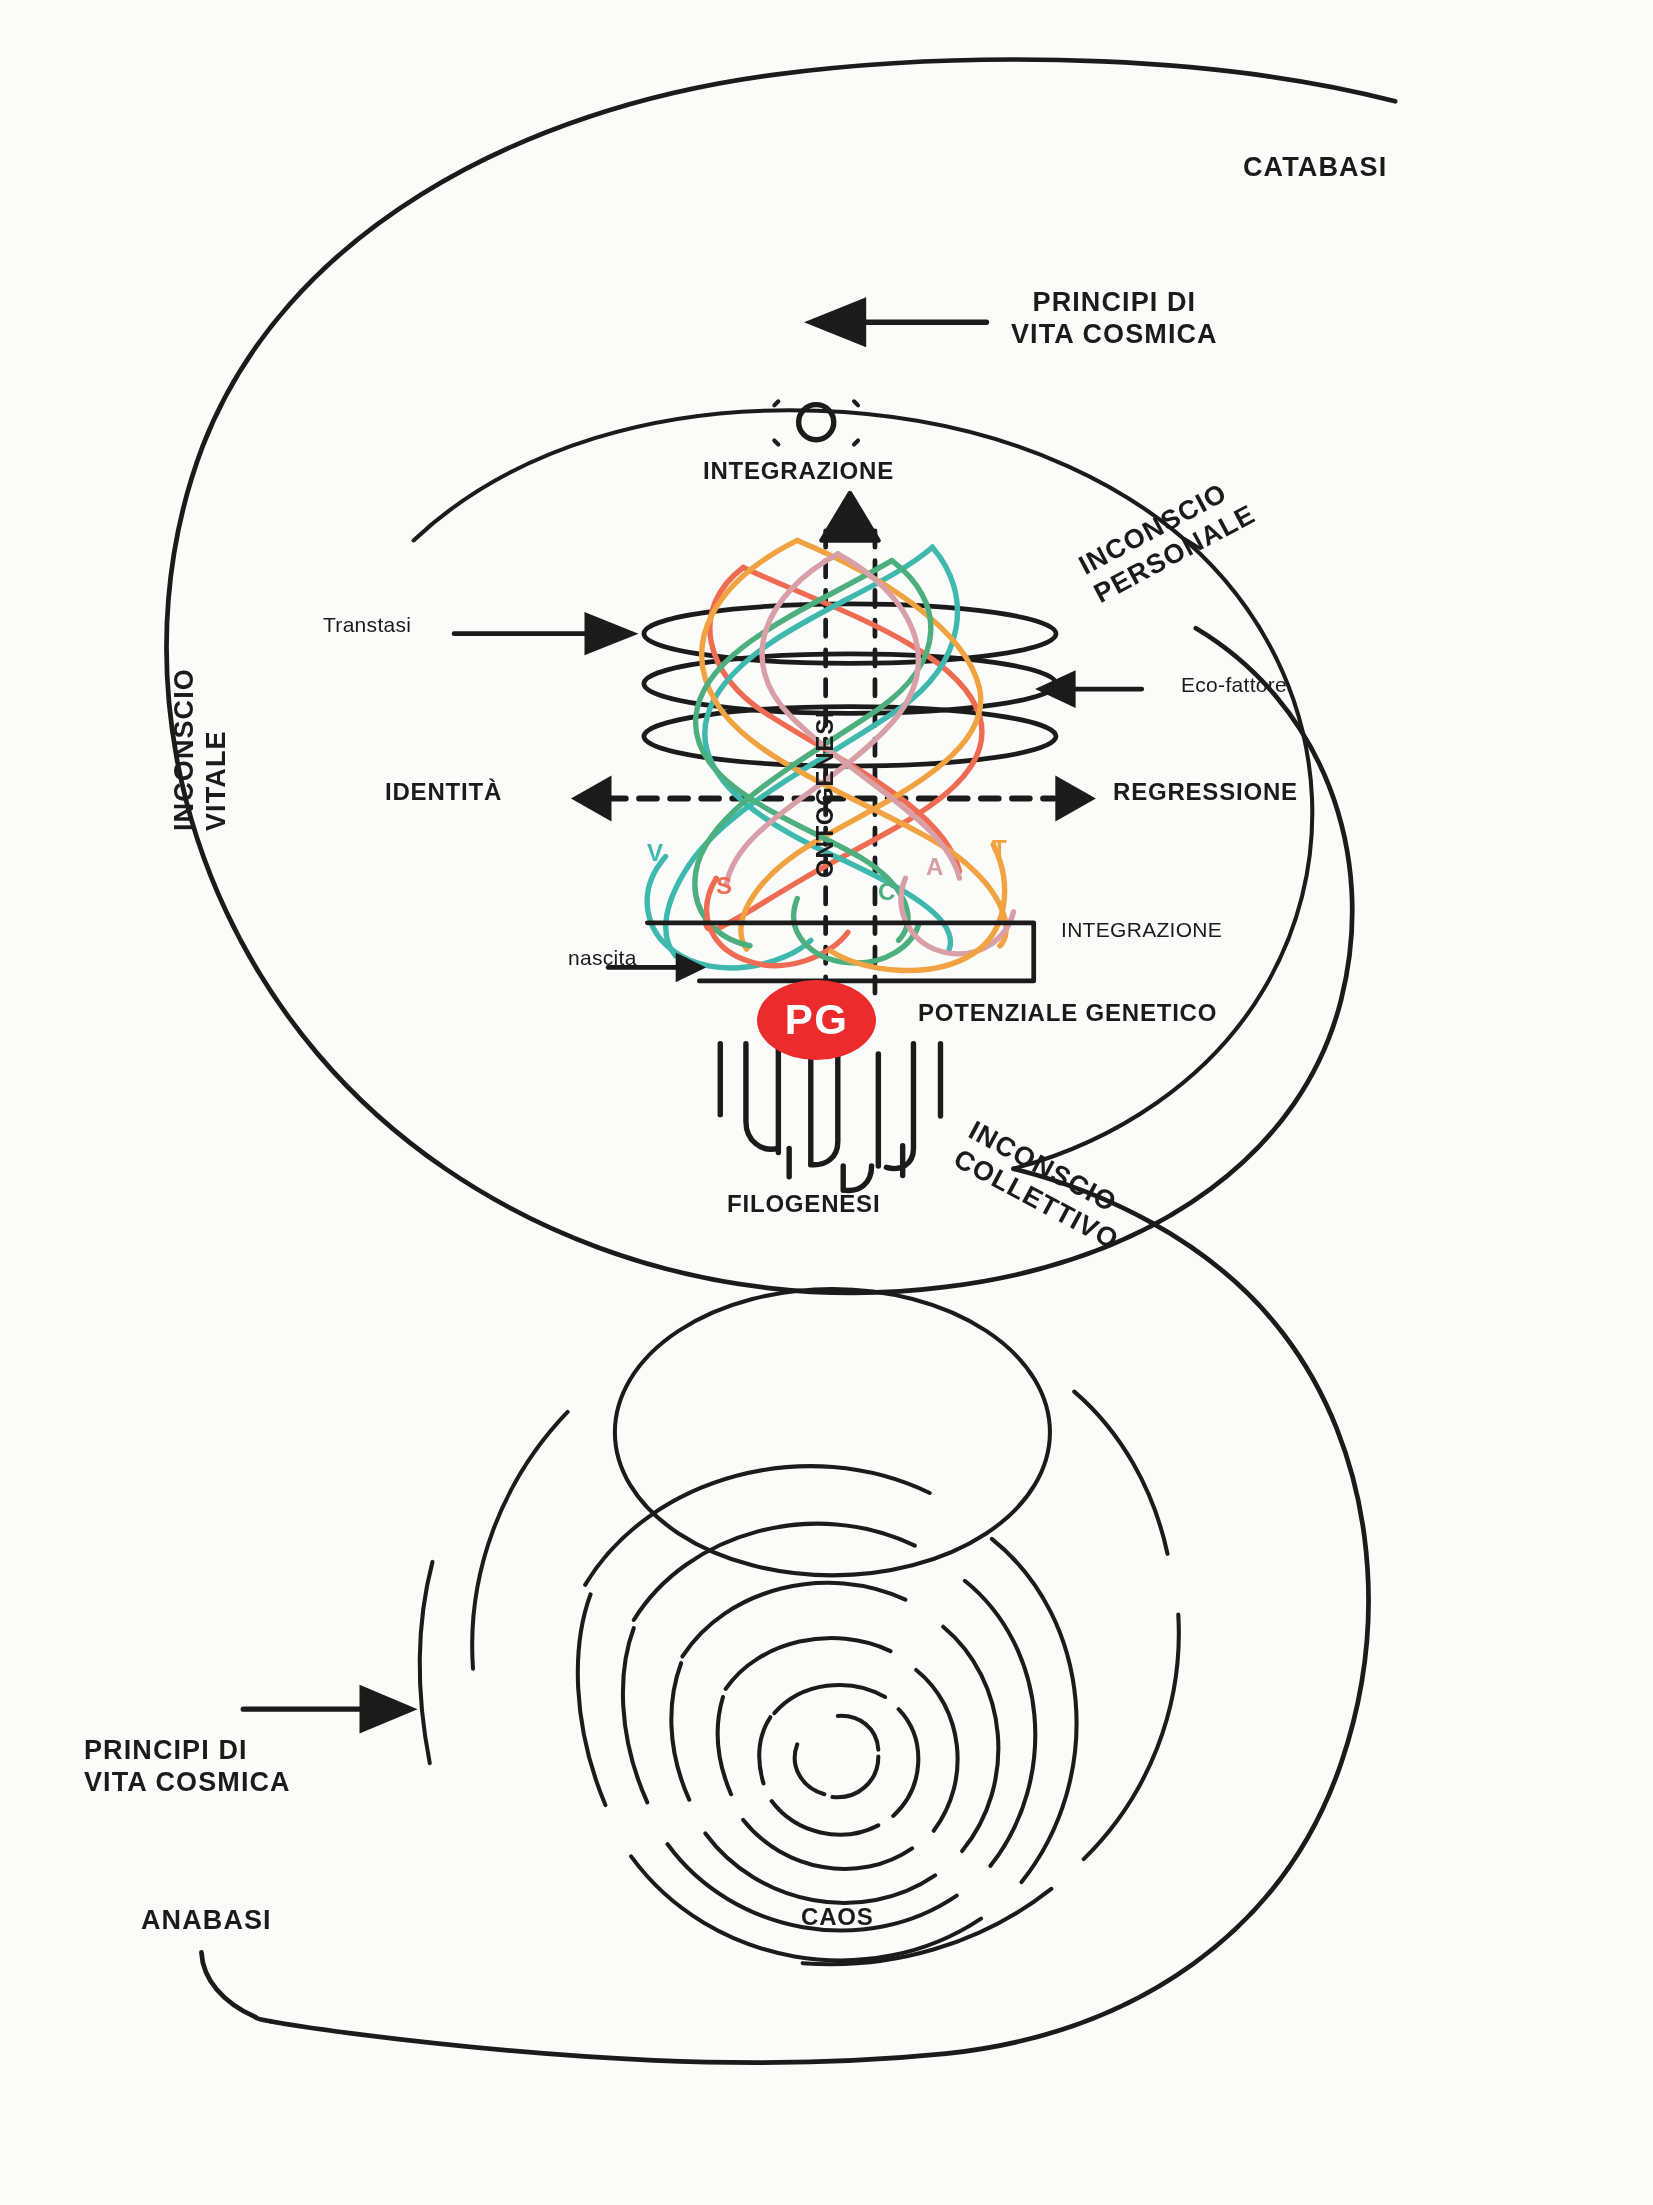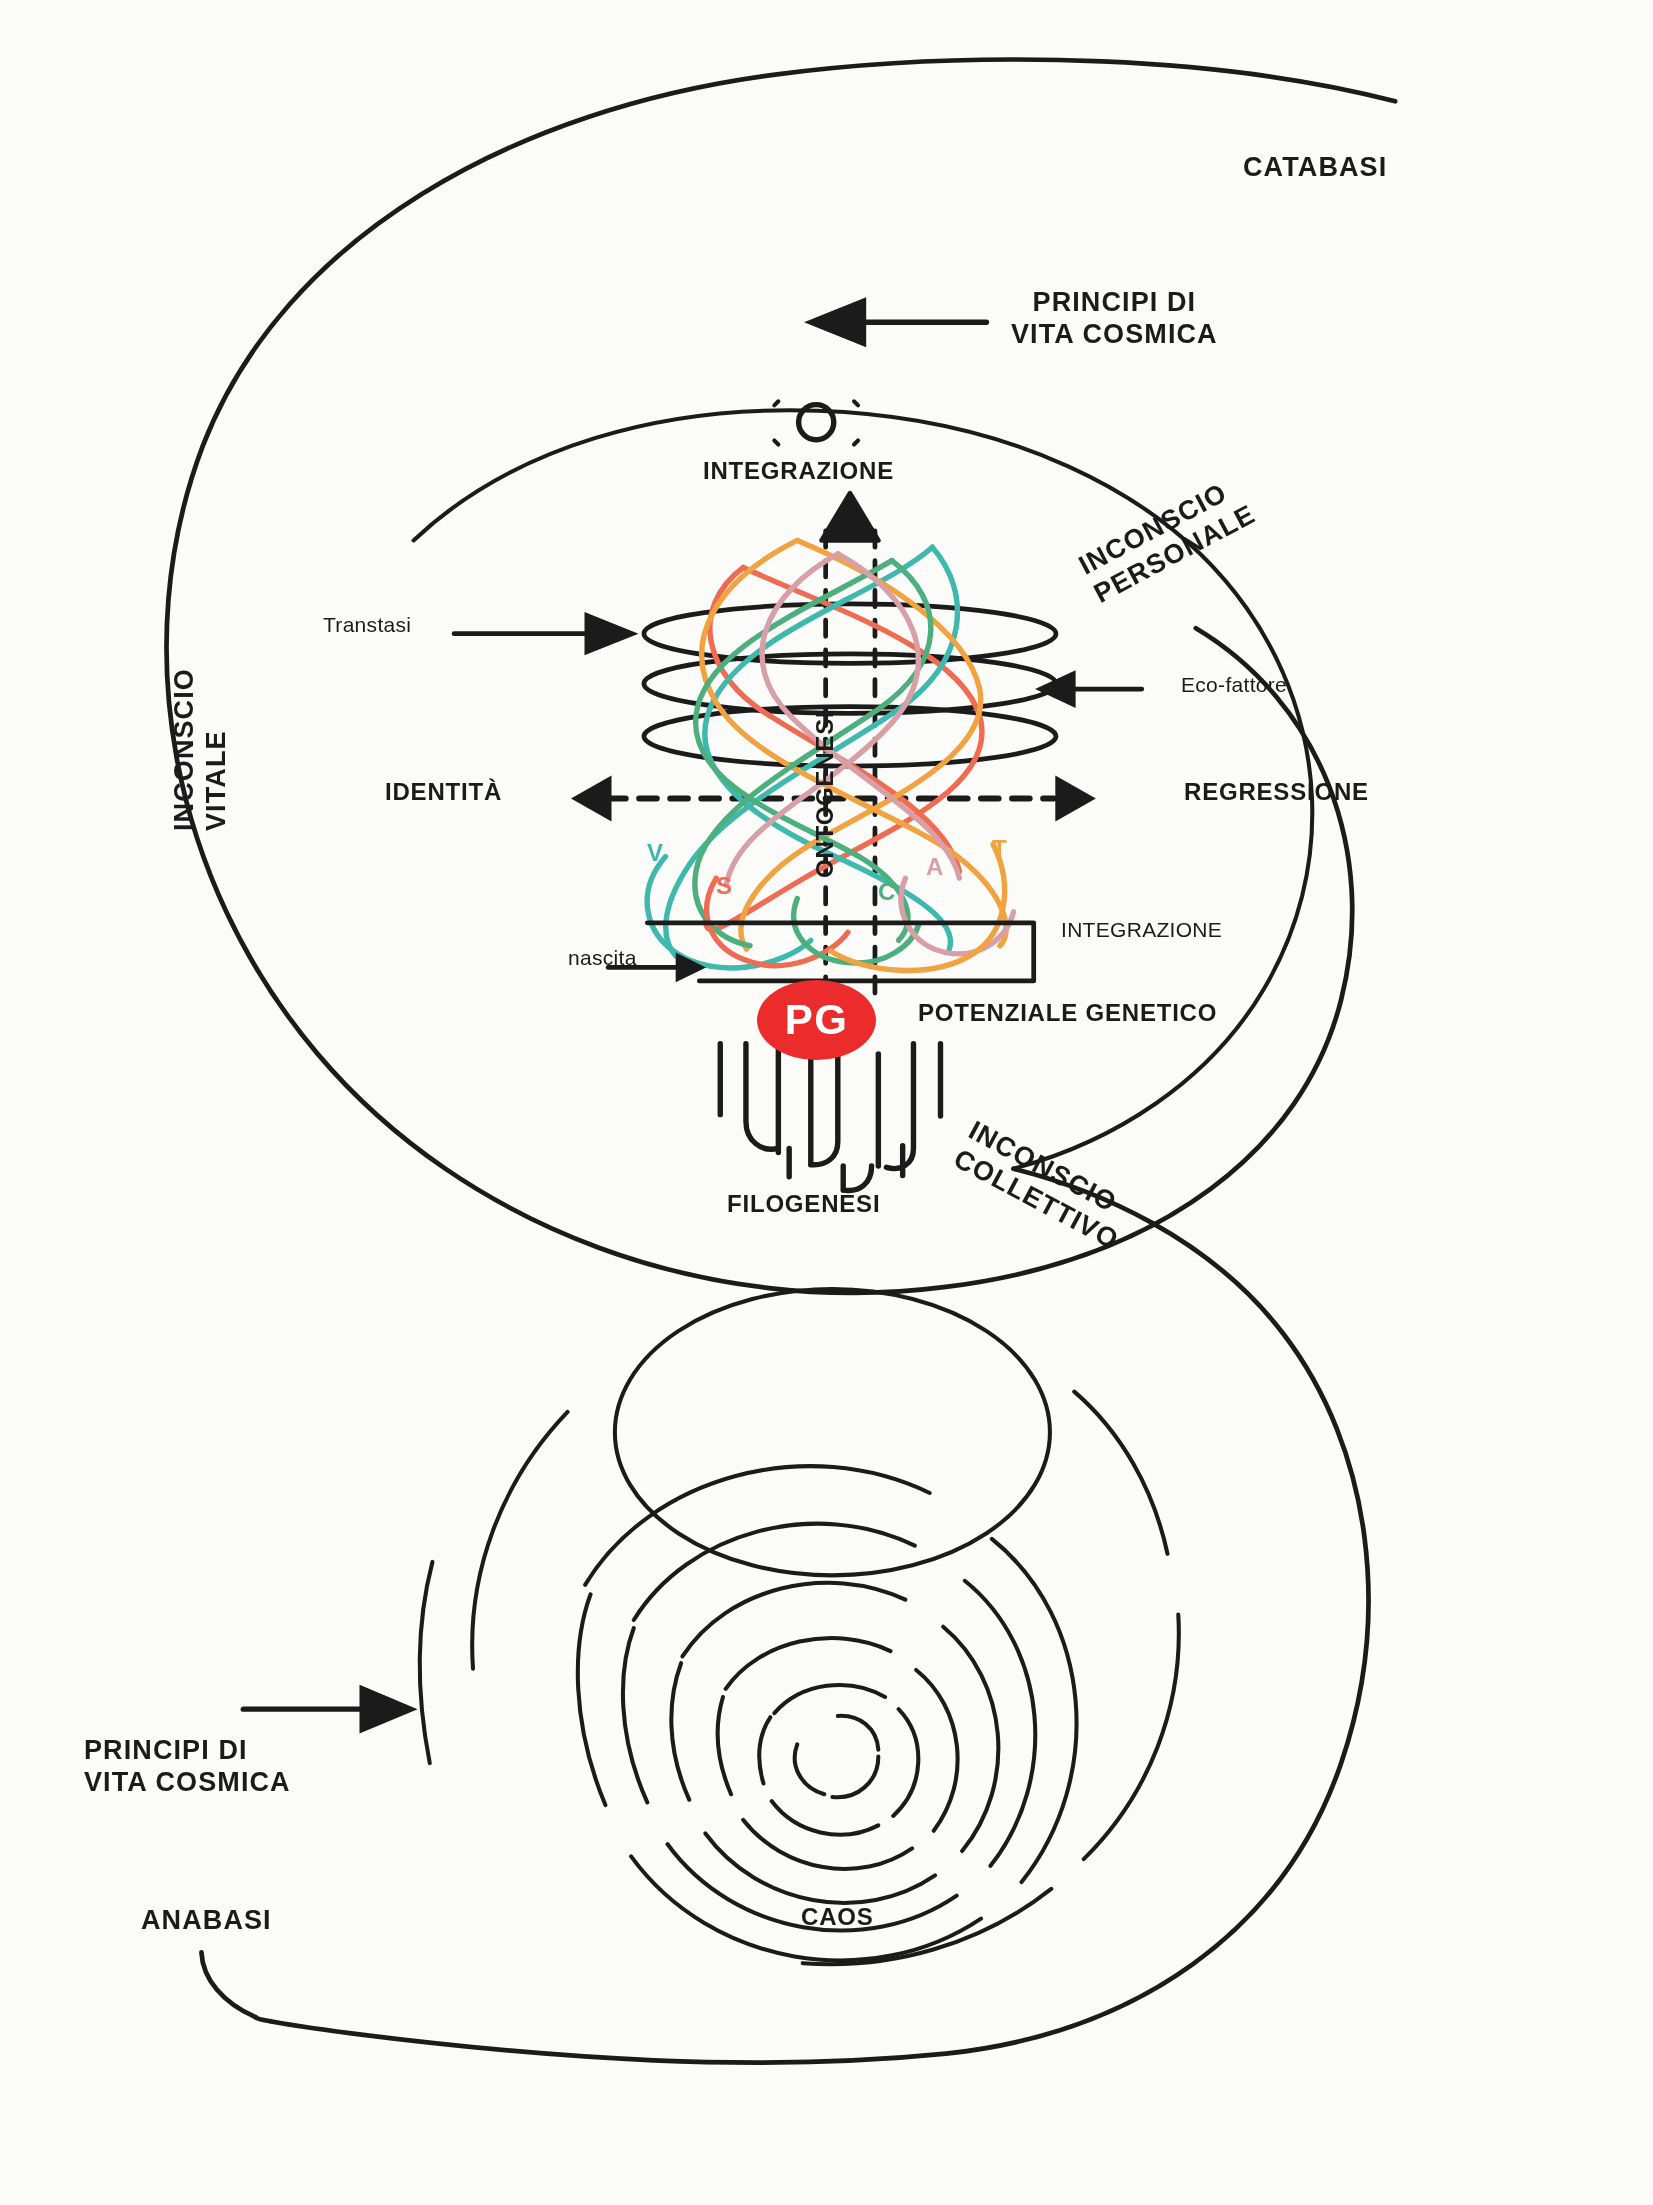--- a/index.html
+++ b/index.html
@@ -258,21 +258,21 @@
 COLLETTIVO</div>
 
   <div class="lbl mid" style="left:703px; top:457px;">INTEGRAZIONE</div>
 
   <div class="lbl small" style="left:323px; top:613px;">Transtasi</div>
 
   <div class="lbl small" style="left:1154px; top:673px;margin-left:27px;">Eco-fattore</div>
 
   <div class="lbl mid" style="left:385px; top:778px;">IDENTITÀ</div>
 
-  <div class="lbl mid" style="left:1184px; top:778px;">REGRESSIONE</div>
+  <div class="lbl mid" style="left:1113px; top:778px;">REGRESSIONE</div>
 
   <div class="lbl mid rot-vert-ont" style="left:811px; top:878px;">ONTOGENESI</div>
 
   <div class="lbl small" style="left:1061px; top:918px;">INTEGRAZIONE</div>
 
   <div class="lbl small" style="left:568px; top:946px;">nascita</div>
 
   <div class="pg-badge" style="left:757px; top:980px;text-align:center;">PG</div>
 
   <div class="lbl mid" style="left:918px; top:999px;">POTENZIALE GENETICO</div>

